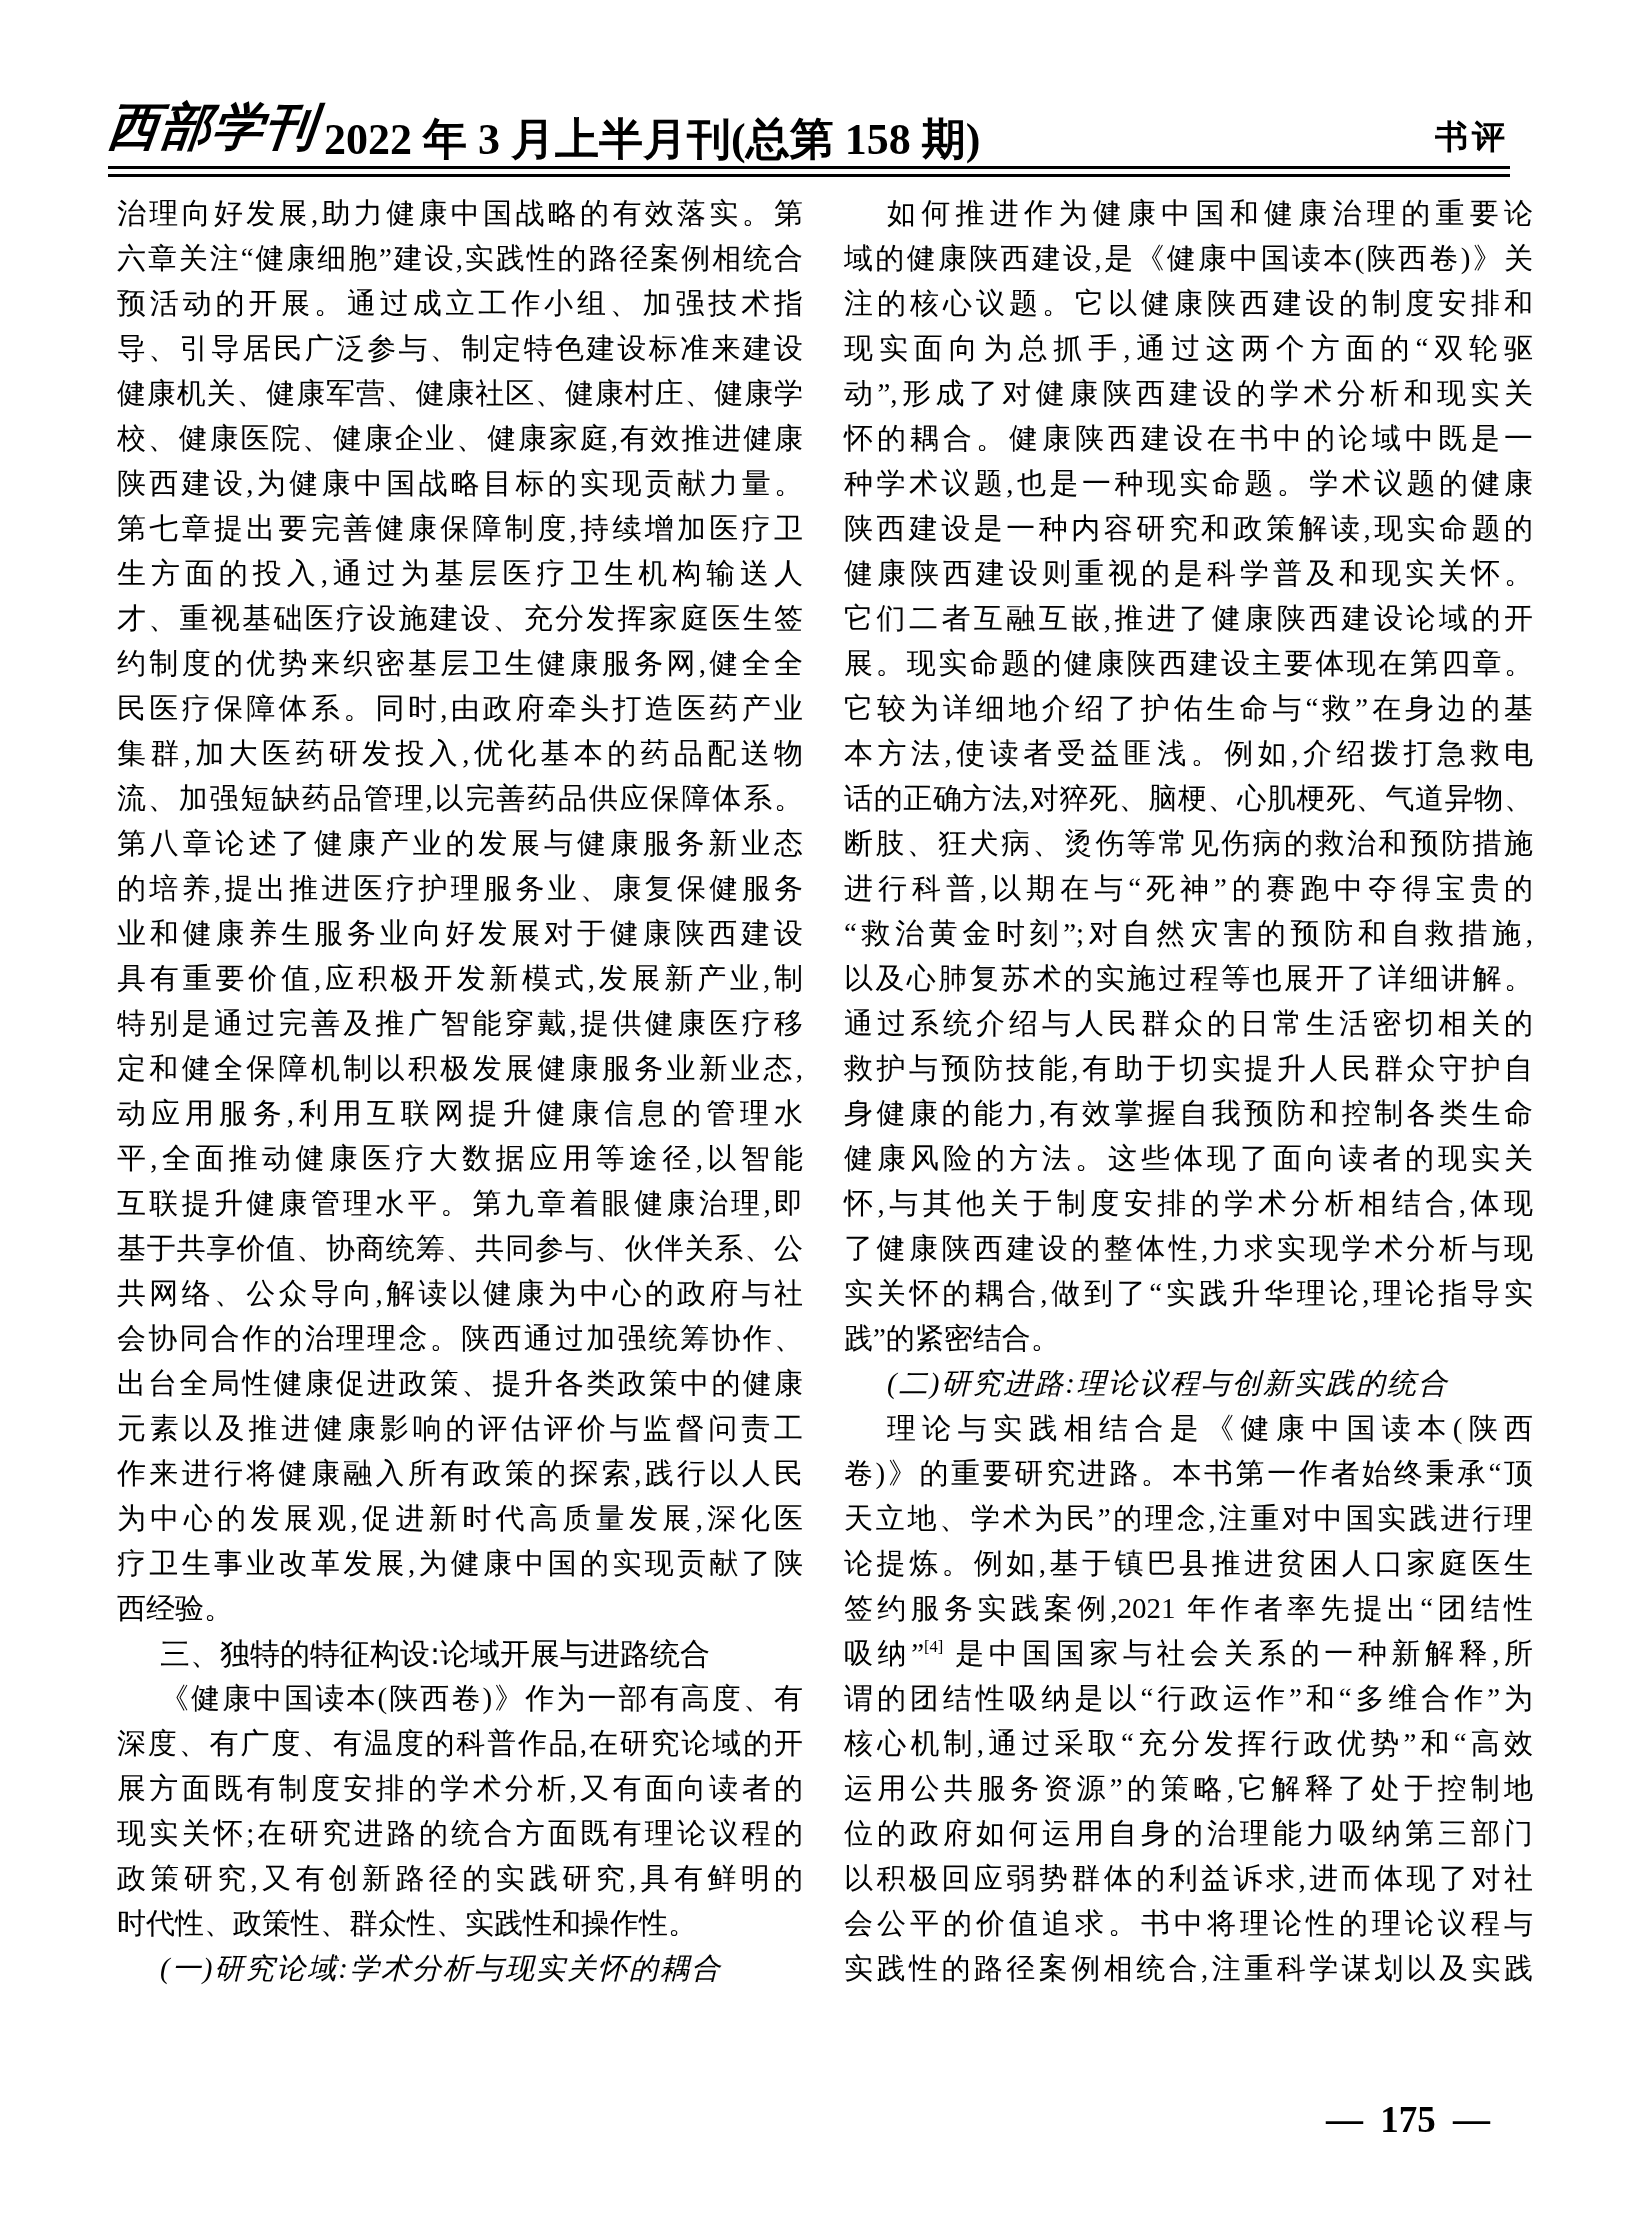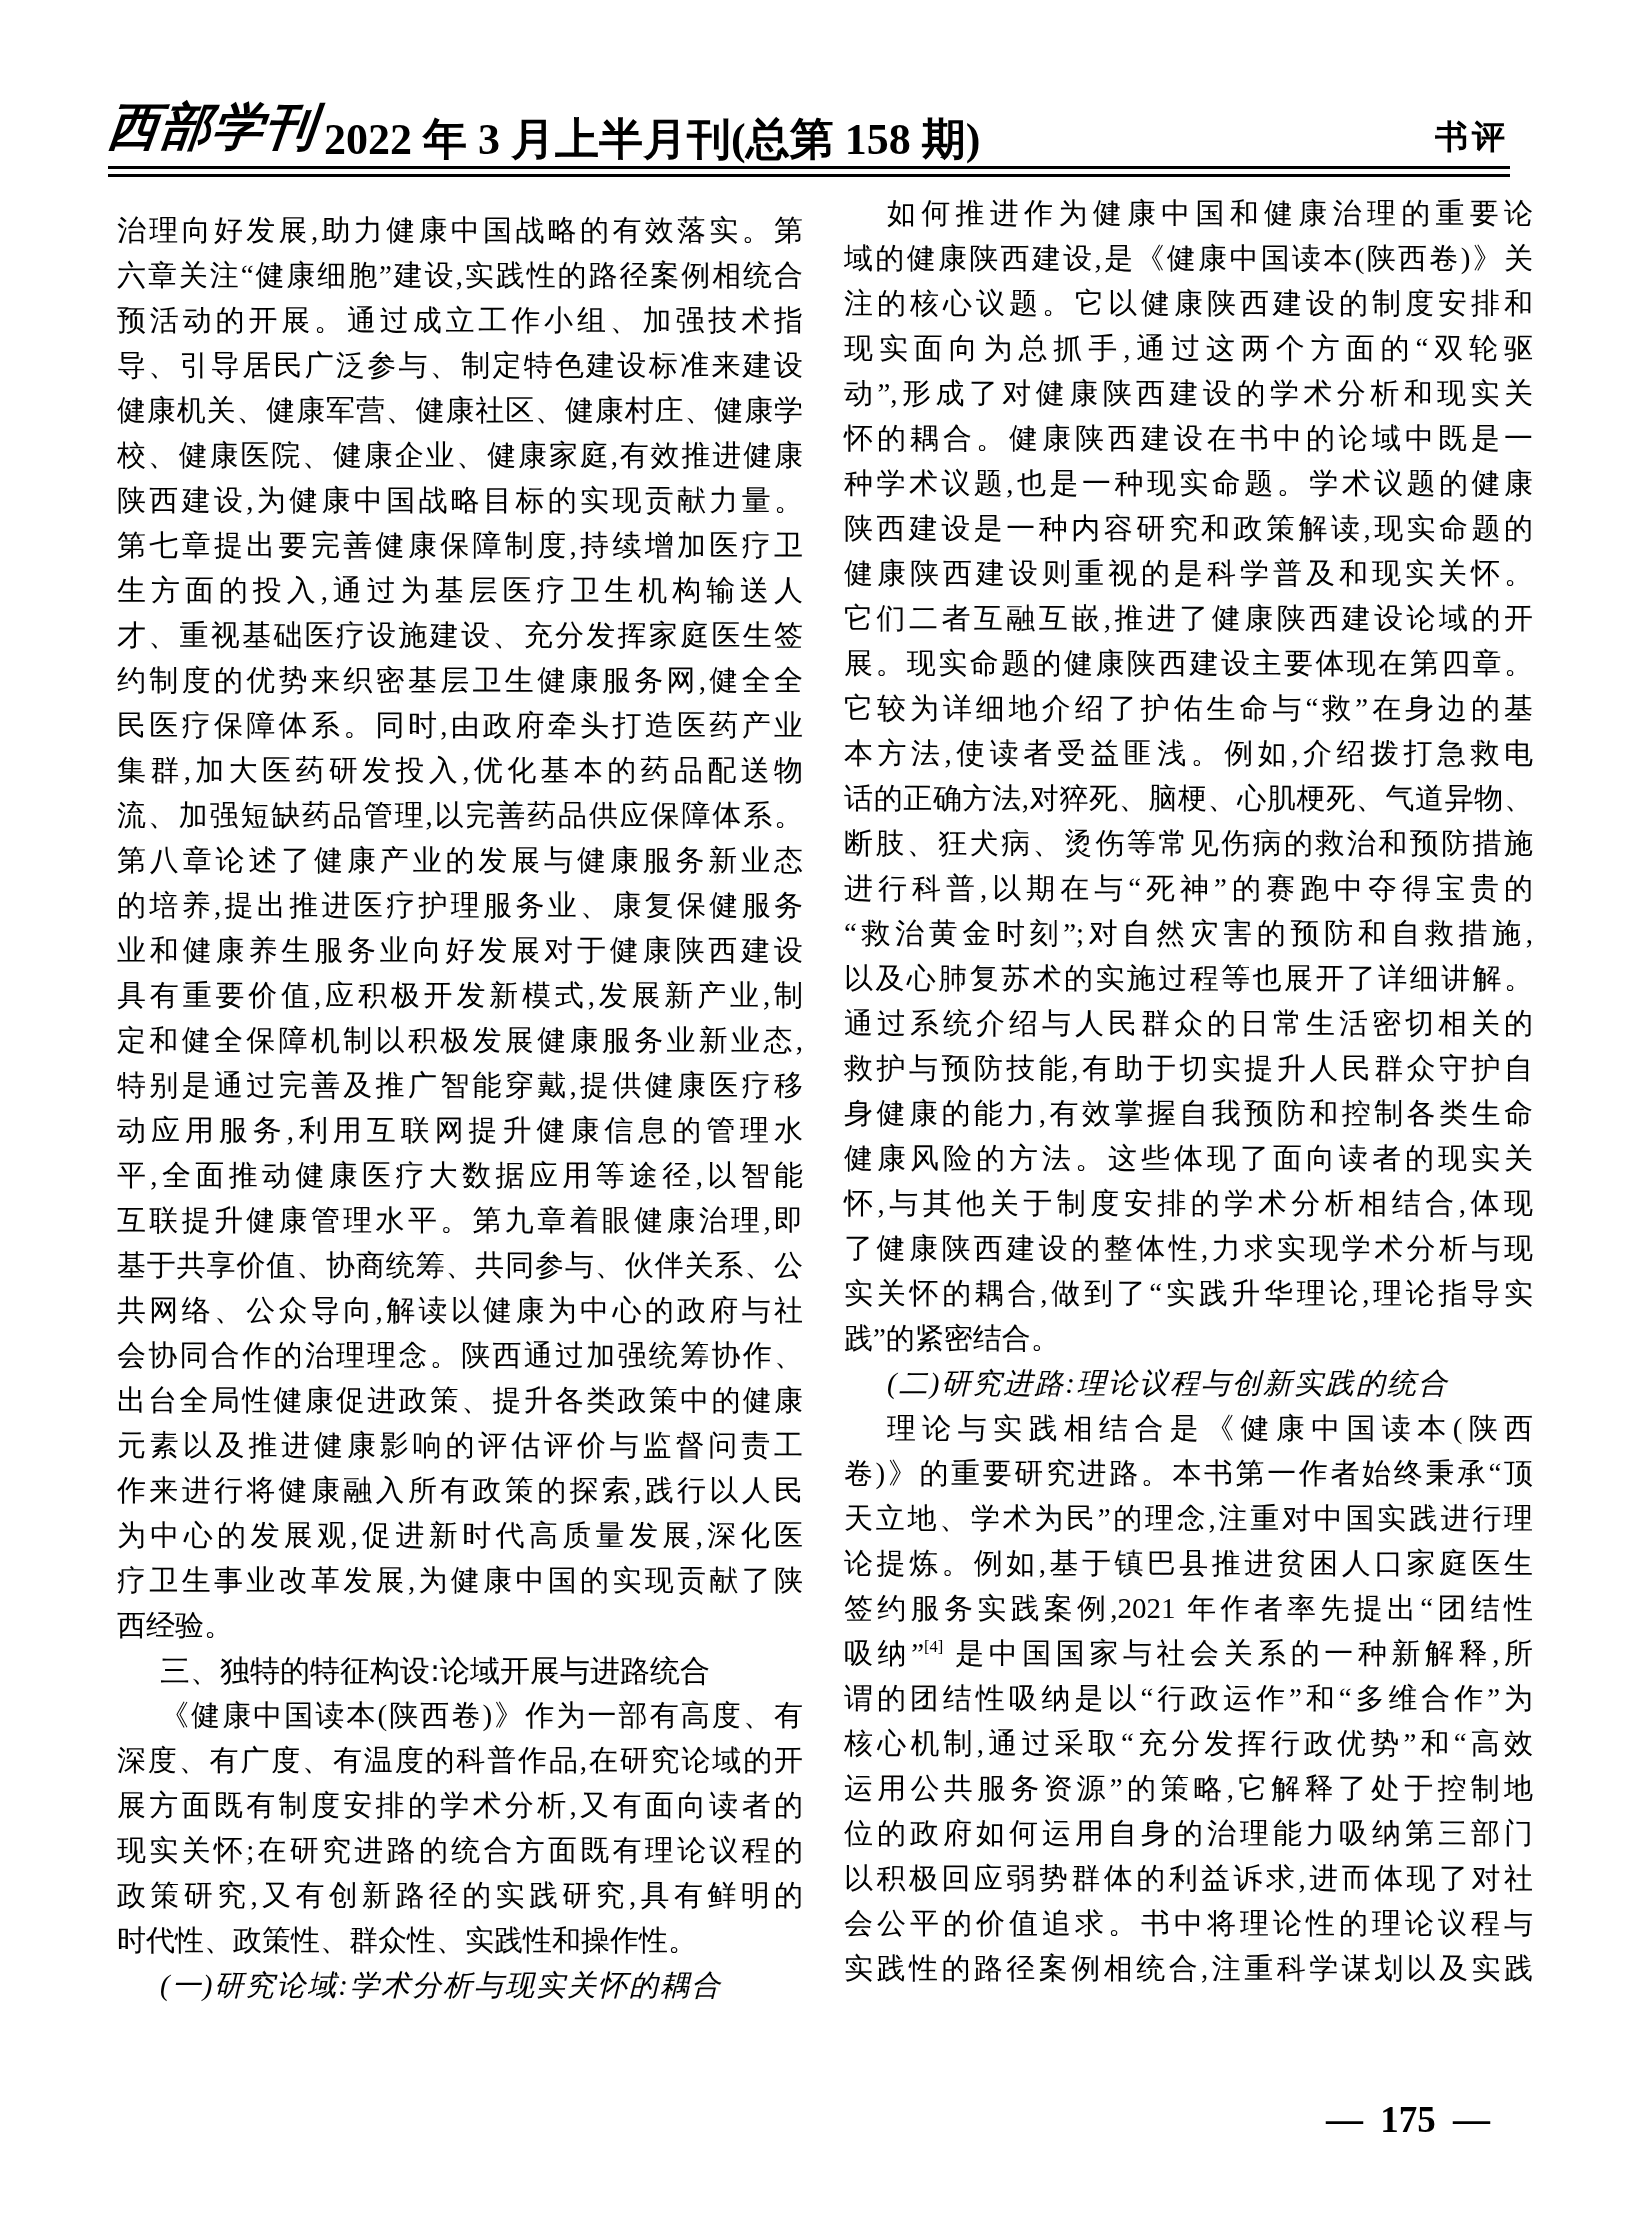--- a/index.html
+++ b/index.html
@@ -48,21 +48,21 @@
     position: absolute;
     left: 108px;
     top: 166px;
     width: 1402px;
   }
   .rule .r1 { height: 3.3px; background: #000; }
   .rule .r2 { height: 2.7px; background: #000; margin-top: 4.7px; }
 
   
   .col { position: absolute; top: 191px; }
-  .col-left  { left: 117px;  width: 686px; margin-top: 17px; }
+  .col-left  { left: 117px;  width: 686px; }
   .col-right { left: 837px; width: 689px; margin-left: 7px; }
 
   .line {
     height: 45px;
     line-height: 45px;
     font-size: 29px;
     text-align: justify;
     text-justify: inter-character;
     text-align-last: justify;
     overflow: visible;
@@ -132,22 +132,22 @@
       <div class="line"><span>生方面的投入,通过为基层医疗卫生机构输送人</span><span></span><sup class="fnote"></sup><span></span></div>
       <div class="line"><span>才、重视基础医疗设施建设、充分发挥家庭医生签</span><span></span><sup class="fnote"></sup><span></span></div>
       <div class="line"><span>约制度的优势来织密基层卫生健康服务网,健全全</span><span></span><sup class="fnote"></sup><span></span></div>
       <div class="line"><span>民医疗保障体系。同时,由政府牵头打造医药产业</span><span></span><sup class="fnote"></sup><span></span></div>
       <div class="line"><span>集群,加大医药研发投入,优化基本的药品配送物</span><span></span><sup class="fnote"></sup><span></span></div>
       <div class="line"><span>流、加强短缺药品管理,以完善药品供应保障体系。</span><span></span><sup class="fnote"></sup><span></span></div>
       <div class="line"><span>第八章论述了健康产业的发展与健康服务新业态</span><span></span><sup class="fnote"></sup><span></span></div>
       <div class="line"><span>的培养,提出推进医疗护理服务业、康复保健服务</span><span></span><sup class="fnote"></sup><span></span></div>
       <div class="line"><span>业和健康养生服务业向好发展对于健康陕西建设</span><span></span><sup class="fnote"></sup><span></span></div>
       <div class="line"><span>具有重要价值,应积极开发新模式,发展新产业,制</span><span></span><sup class="fnote"></sup><span></span></div>
+      <div class="line"><span>特别是通过完善及推广智能穿戴,提供健康医疗移</span><span></span><sup class="fnote"></sup><span></span></div>
       <div class="line"><span>定和健全保障机制以积极发展健康服务业新业态,</span><span></span><sup class="fnote"></sup><span></span></div>
-      <div class="line"><span>特别是通过完善及推广智能穿戴,提供健康医疗移</span><span></span><sup class="fnote"></sup><span></span></div>
       <div class="line"><span>动应用服务,利用互联网提升健康信息的管理水</span><span></span><sup class="fnote"></sup><span></span></div>
       <div class="line"><span>平,全面推动健康医疗大数据应用等途径,以智能</span><span></span><sup class="fnote"></sup><span></span></div>
       <div class="line"><span>互联提升健康管理水平。第九章着眼健康治理,即</span><span></span><sup class="fnote"></sup><span></span></div>
       <div class="line"><span>基于共享价值、协商统筹、共同参与、伙伴关系、公</span><span></span><sup class="fnote"></sup><span></span></div>
       <div class="line"><span>共网络、公众导向,解读以健康为中心的政府与社</span><span></span><sup class="fnote"></sup><span></span></div>
       <div class="line"><span>会协同合作的治理理念。陕西通过加强统筹协作、</span><span></span><sup class="fnote"></sup><span></span></div>
       <div class="line"><span>出台全局性健康促进政策、提升各类政策中的健康</span><span></span><sup class="fnote"></sup><span></span></div>
       <div class="line"><span>元素以及推进健康影响的评估评价与监督问责工</span><span></span><sup class="fnote"></sup><span></span></div>
       <div class="line"><span>作来进行将健康融入所有政策的探索,践行以人民</span><span></span><sup class="fnote"></sup><span></span></div>
       <div class="line"><span>为中心的发展观,促进新时代高质量发展,深化医</span><span></span><sup class="fnote"></sup><span></span></div>

